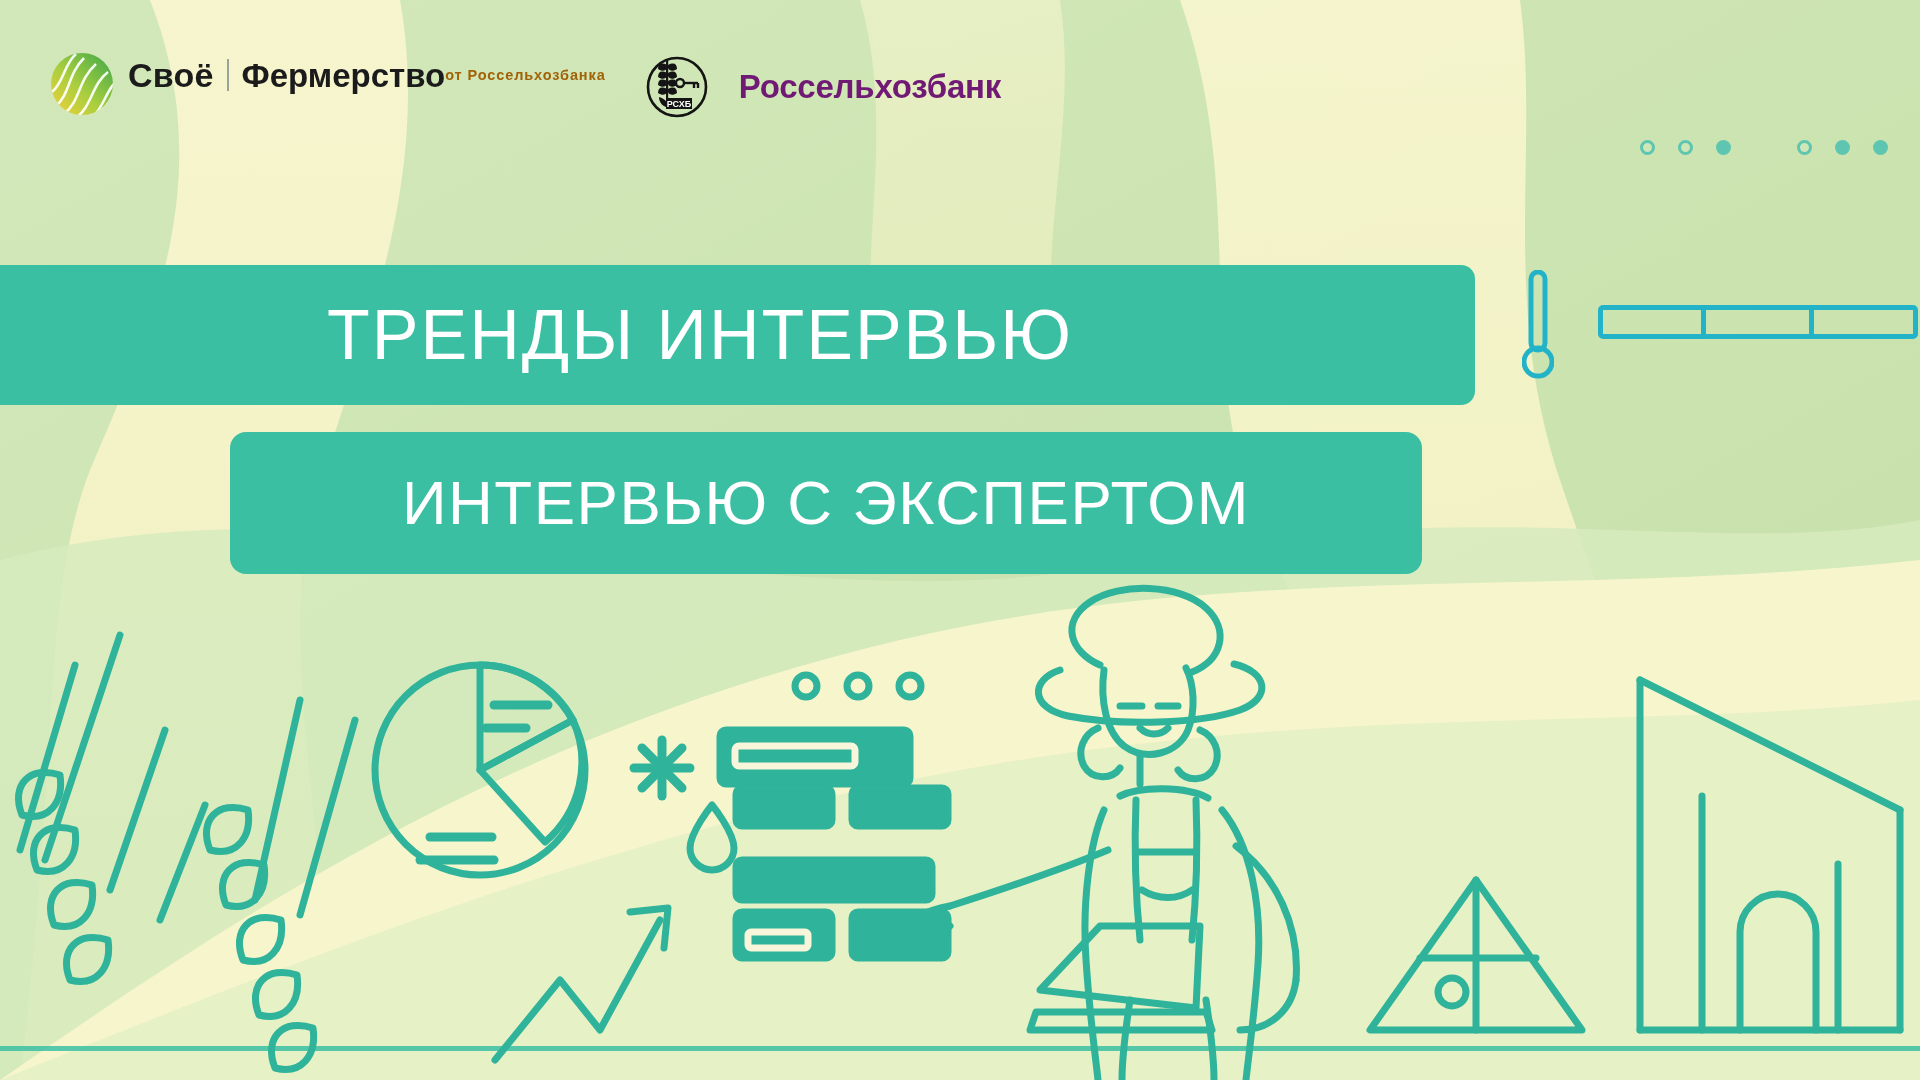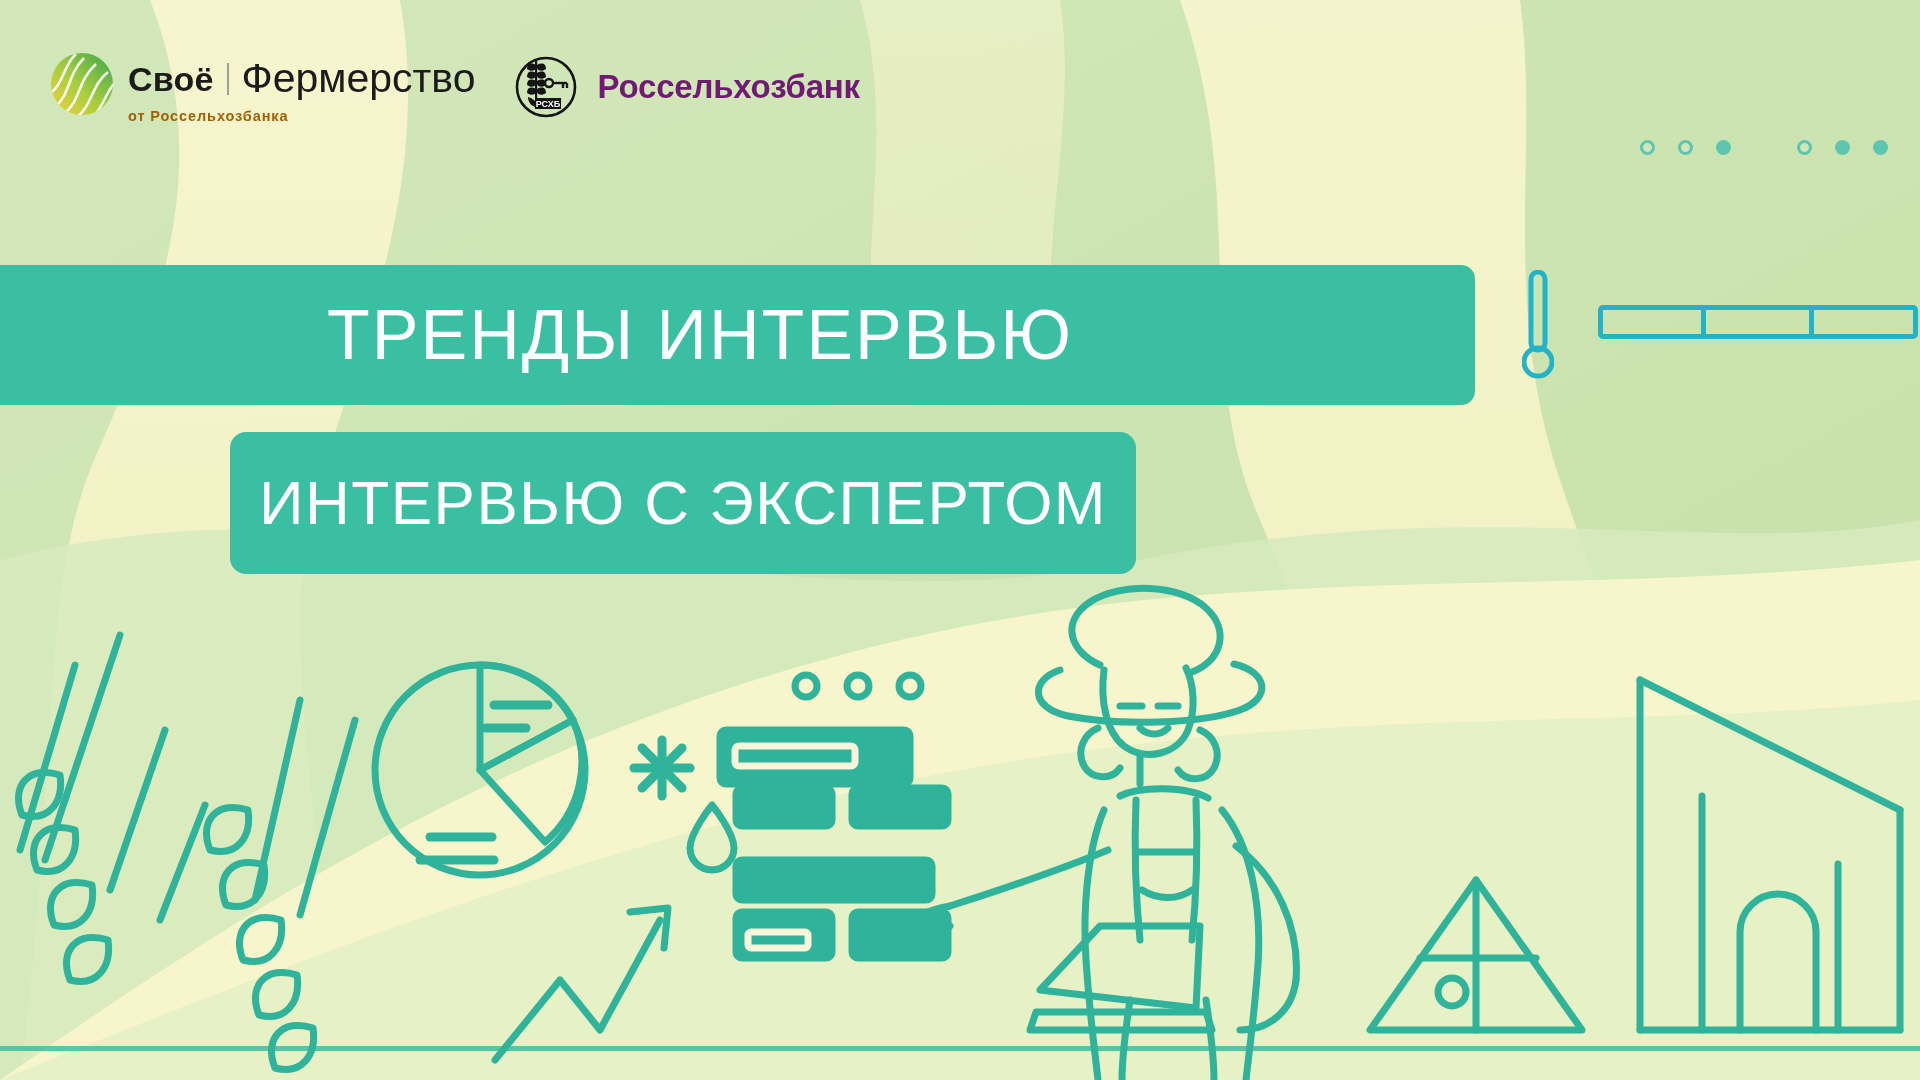--- a/index.html
+++ b/index.html
@@ -12,42 +12,42 @@
 
   
   .bg-base{position:absolute;inset:0;
     background:linear-gradient(160deg,#cfe6b6 0%,#c9e3ae 40%,#c4e0a9 100%);}
   .bg-svg{position:absolute;inset:0;width:1920px;height:1080px;}
 
   
   .logo-row{position:absolute;left:50px;top:52px;display:flex;align-items:flex-start;gap:40px;}
   .logo-svoe{display:flex;align-items:flex-start;gap:14px;}
   .mark{width:64px;height:64px;flex:0 0 64px;}
-  .svoe-text{display:flex;flex-direction:column;justify-content:flex-start;padding-top:6px;}
+  .svoe-text{display:flex;justify-content:flex-start;padding-top:6px;}
   .svoe-line1{display:flex;align-items:center;gap:13px;white-space:nowrap;}
   .svoe-bold{font-size:34px;font-weight:700;color:#1b1b1b;letter-spacing:.2px;line-height:1;}
   .svoe-div{width:2px;height:32px;background:#9aa39a;display:inline-block;}
-  .svoe-reg{font-size:41px;font-weight:400;color:#1b1b1b;line-height:1;}
+  .svoe-reg{font-size:33px;font-weight:700;color:#1b1b1b;line-height:1;}
   .svoe-sub{margin-top:9px;font-size:14.5px;font-weight:700;color:#a16207;letter-spacing:.9px;white-space:nowrap;}
 
-  .logo-rshb{display:flex;align-items:center;gap:20px;margin-top:4px;}
+  .logo-rshb{display:flex;align-items:center;gap:31px;margin-top:4px;}
   .rshb-mark{width:62px;height:62px;flex:0 0 62px;}
   .rshb-text{font-size:33px;font-weight:700;color:#701a75;white-space:nowrap;letter-spacing:-.2px;}
 
   
   .dots{position:absolute;top:140px;left:1640px;display:flex;align-items:center;gap:23px;}
   .dots .gap{width:20px;}
   .dot{width:15px;height:15px;border-radius:50%;background:#5ec6b0;}
   .dot.alt{background:#cfe6b6;border:3px solid #5ec6b0;box-sizing:border-box;}
 
   
   .banner{position:absolute;background:#3bbfa3;display:flex;align-items:center;}
   .banner1{left:-20px;top:265px;width:1495px;height:140px;border-top-right-radius:14px;border-bottom-right-radius:14px;}
   .banner1 .txt{width:100%;text-align:center;padding-right:55px;}
-  .banner2{left:230px;top:432px;width:906px;height:142px;border-radius:16px;}
+  .banner2{left:230px;top:432px;width:1192px;height:142px;border-radius:16px;}
   .banner2 .txt{width:100%;text-align:center;}
   .banner-title{color:#ffffff;font-size:70px;font-weight:400;letter-spacing:2px;line-height:1;
     font-family:"Liberation Sans", sans-serif;}
   .banner-sub{color:#ffffff;font-size:62px;font-weight:400;letter-spacing:1.5px;line-height:1;
     font-family:"Liberation Sans", sans-serif;}
 
   
   .thermo{position:absolute;left:1522px;top:270px;width:32px;height:110px;}
   .slider{position:absolute;left:1598px;top:305px;width:320px;height:34px;
     border:5px solid #23b3c9;border-radius:5px;box-sizing:border-box;background:transparent;}

